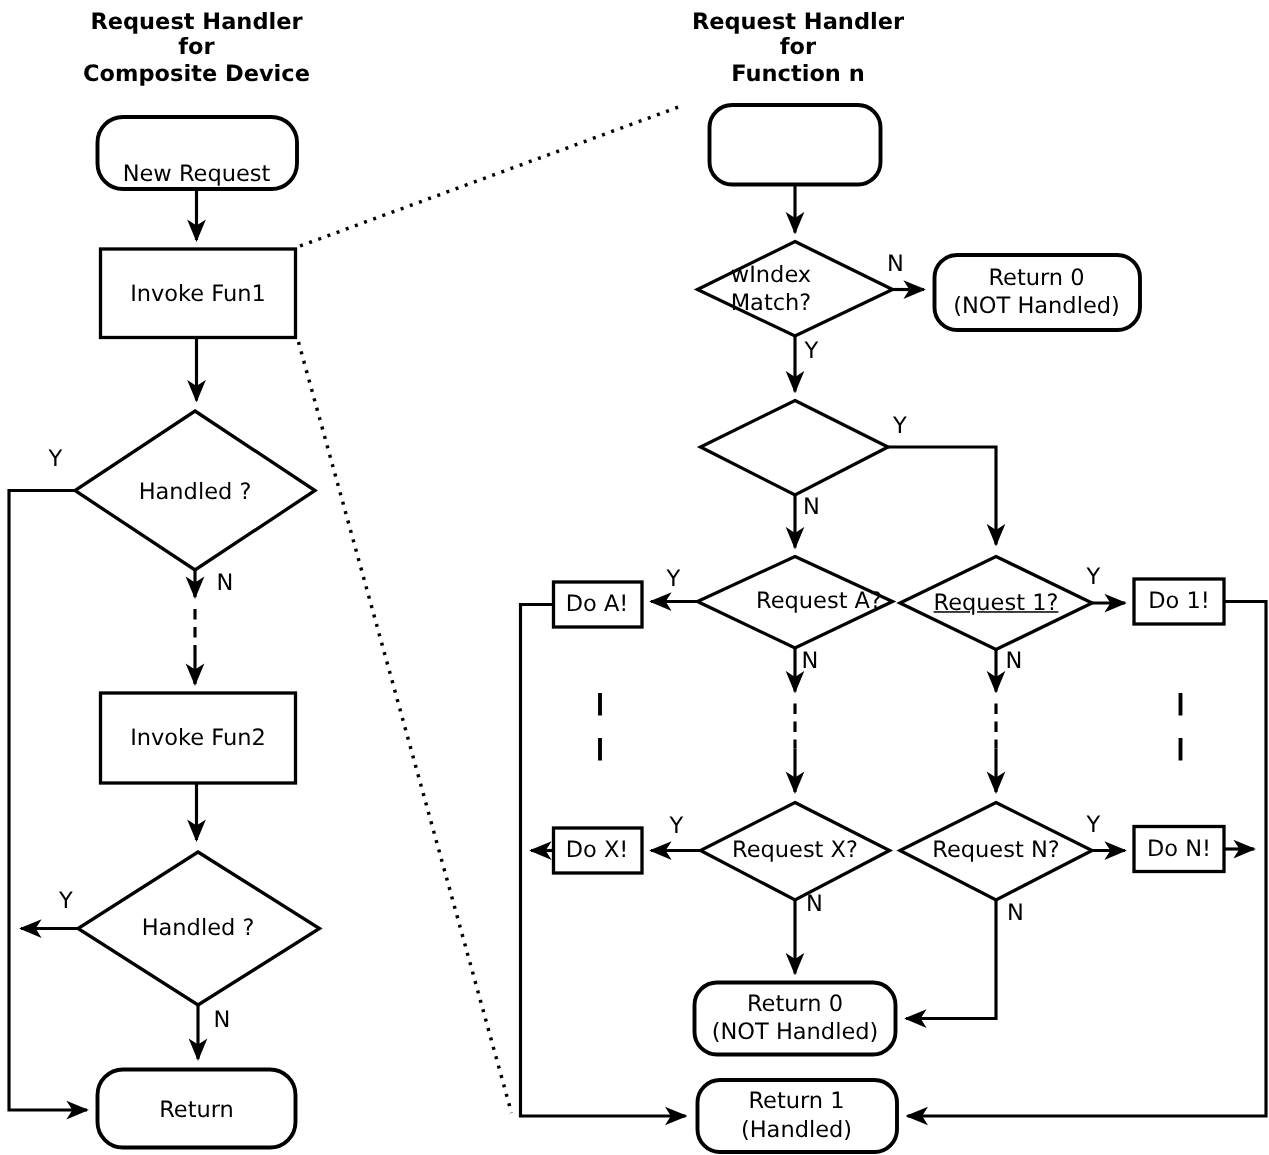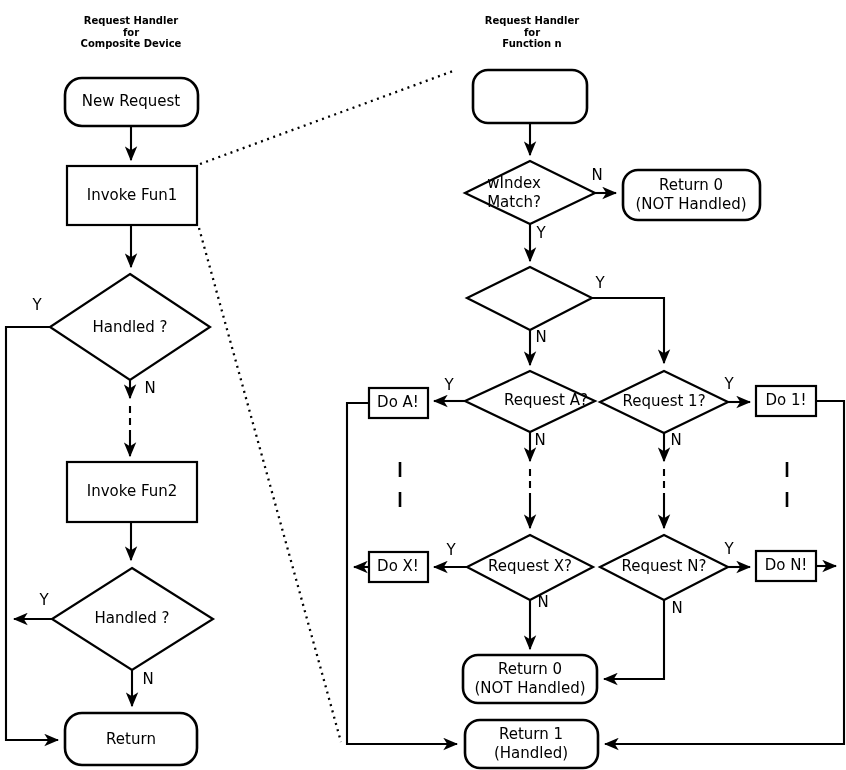--- a/index.html
+++ b/index.html
@@ -24,21 +24,21 @@
   #ah path { fill: var(--ink); }
   .lbl {
     position: absolute;
     transform: translate(-50%,-50%);
     white-space: pre-line;
     text-align: center;
     font-size: 15px;
     line-height: 1.27;
     color: var(--ink);
   }
-  .ttl { font-size: 10px; line-height: 1.15; font-weight: 600; }
+  .ttl { font-size: 15px; line-height: 1.15; font-weight: 600; }
   .yn  { font-size: 15px; }
 </style>
 </head>
 <body>
 
 <div class="stage">
 
   <svg width="846" height="770" viewBox="0 0 846 770">
     <defs>
       <marker id="ah" viewBox="0 0 12 10" refX="11" refY="5" markerWidth="15" markerHeight="13" orient="auto" markerUnits="userSpaceOnUse">
@@ -109,36 +109,36 @@
     <rect class="t" x="465" y="720" width="133" height="48" rx="15"></rect>
   </svg>
 
   <span class="lbl ttl" style="left:131px; top:32px;">Request Handler
 for
 Composite Device</span>
   <span class="lbl ttl" style="left:532px; top:32px;">Request Handler
 for
 Function n</span>
 
-  <span class="lbl" style="left:131px; top:102px;">New Request</span>
+  <span class="lbl" style="left:131px; top:116px;">New Request</span>
   <span class="lbl" style="left:132px; top:196px;text-align:center;">Invoke Fun1</span>
   <span class="lbl" style="left:130px; top:328px;">Handled ?</span>
   <span class="lbl" style="left:132px; top:492px;">Invoke Fun2</span>
   <span class="lbl" style="left:132px; top:619px;">Handled ?</span>
   <span class="lbl" style="left:131px; top:740px;">Return</span>
 
   <span class="lbl" style="left:514px; top:193px;">wIndex
 Match?</span>
   <span class="lbl" style="left:691px; top:195px;">Return 0
 (NOT Handled)</span>
   <span class="lbl" style="left:546px; top:401px;">Request A?</span>
   <span class="lbl" style="left:398px; top:403px;">Do A!</span>
   <span class="lbl" style="left:530px; top:567px;text-align:right;">Request X?</span>
   <span class="lbl" style="left:398px; top:567px;">Do X!</span>
-  <span class="lbl" style="left:664px; top:402px;">Request 1?</span>
+  <span class="lbl" style="left:664px; top:402px;text-decoration:underline;">Request 1?</span>
   <span class="lbl" style="left:786px; top:401px;">Do 1!</span>
   <span class="lbl" style="left:664px; top:567px;">Request N?</span>
   <span class="lbl" style="left:786px; top:566px;">Do N!</span>
   <span class="lbl" style="left:530px; top:679px;">Return 0
 (NOT Handled)</span>
   <span class="lbl" style="left:531px; top:744px;">Return 1
 (Handled)</span>
 
   <span class="lbl yn" style="left:37px;  top:306px;">Y</span>
   <span class="lbl yn" style="left:150px; top:389px;">N</span>

